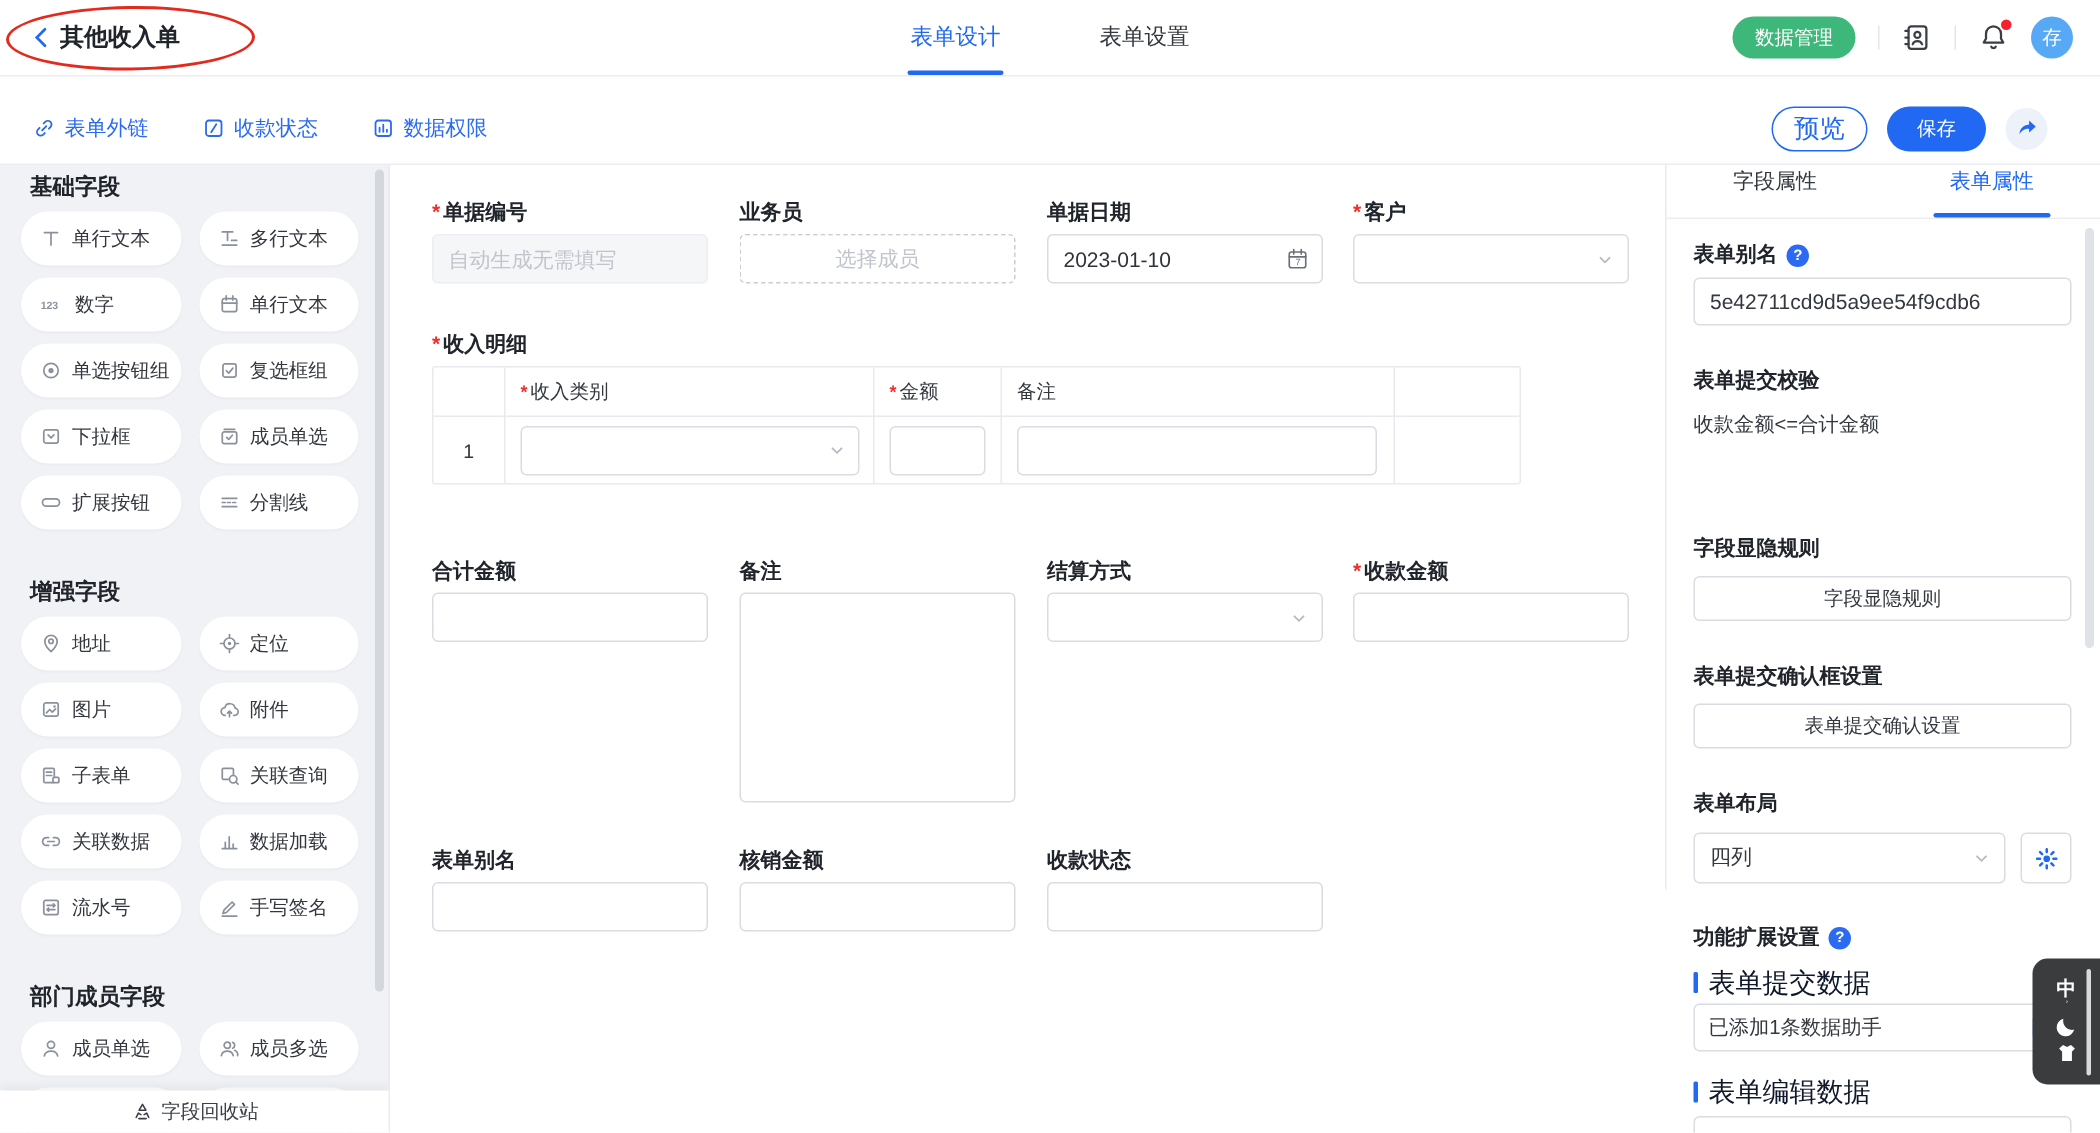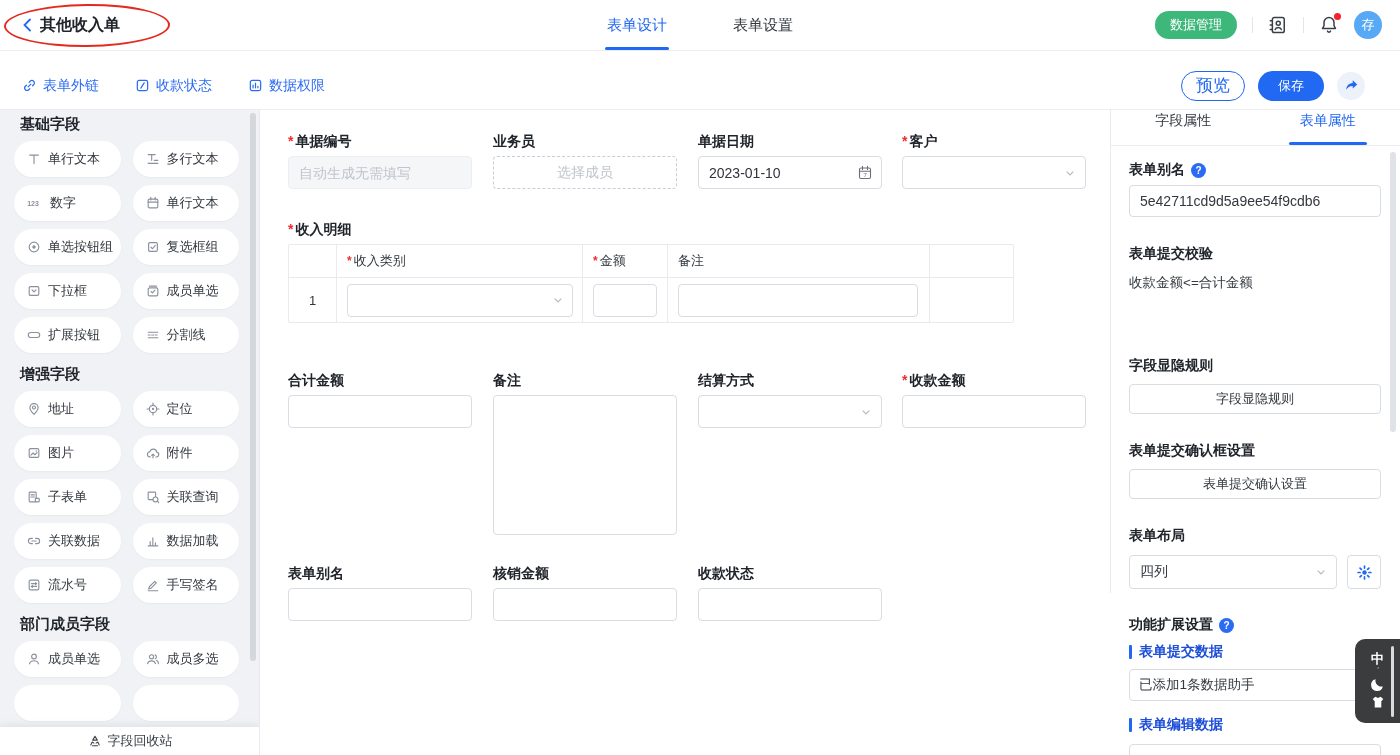--- a/index.html
+++ b/index.html
@@ -33,21 +33,21 @@
   .btn-primary{min-width:66px;height:30px;border-radius:15px;background:#2168f2;color:#fff;font-size:13px;display:flex;align-items:center;justify-content:center;cursor:pointer}
   .btn-share{width:28px;height:28px;border-radius:50%;background:#ecf1fa;display:flex;align-items:center;justify-content:center;cursor:pointer}
 
   
   .sidebar{left:0;top:97px;width:260px;height:658px;background:#f0f2f5;border-right:1px solid #e8eaee;box-sizing:border-box;overflow:hidden}
   .side-inner{padding:18px 20px 0 14px}
   .sec-title{font-size:15px;font-weight:700;color:#20242b;padding-left:6px}
   .pill-grid{display:grid;grid-template-columns:1fr 1fr;gap:8px 12px;margin-top:7px}
   .pill{height:36px;background:#fff;border-radius:18px;display:flex;align-items:center;gap:7px;padding-left:13px;font-size:13px;color:#33383f;cursor:grab;box-shadow:0 1px 2px rgba(30,40,60,.04)}
   .pill .icn{color:#8a919c;flex:0 0 auto}
-  .mt26{margin-top:12px}
+  .mt26{margin-top:32px}
   .side-scroll{right:3px;top:16px;width:6px;height:548px;background:#d4d7dc;border-radius:3px}
   .recycle-bar{left:0;bottom:0;width:260px;height:28px;background:#fff;box-shadow:0 -2px 8px rgba(30,40,60,.08);display:flex;align-items:center;justify-content:center;gap:6px;font-size:13px;color:#3a3f45;cursor:pointer;z-index:3}
 
   
   .canvas{left:260px;top:97px;width:850px;height:658px;background:#fff}
   .flabel{position:absolute;font-size:14px;font-weight:700;color:#20242b;white-space:nowrap}
   .req{color:#f12c2c;margin-right:2px;font-weight:700}
   .inp{position:absolute;height:33px;border:1px solid #d9dce2;border-radius:4px;background:#fff;box-sizing:border-box}
   .inp input{width:100%;height:100%;border:0;outline:0;background:transparent;padding:0 10px;font-size:14px;color:#30343a;font-family:inherit;box-sizing:border-box}
   .inp input::placeholder{color:#c0c4cc}
@@ -76,21 +76,21 @@
   .ptab{flex:1;display:flex;align-items:center;justify-content:center;font-size:14px;color:#33383f;position:relative;cursor:pointer}
   .ptab.active{color:#2168f2}
   .ptab.active .underline{position:absolute;left:50%;transform:translateX(-50%);bottom:0;width:78px;height:3px;background:#2168f2;border-radius:2px}
   .p-el{position:absolute;left:18px;width:252px;box-sizing:border-box}
   .p-title{font-size:14px;font-weight:700;color:#20242b;display:flex;align-items:center;gap:6px}
   .q-ic{width:15px;height:15px;border-radius:50%;background:#2b6bf3;color:#fff;font-size:10px;font-weight:700;display:flex;align-items:center;justify-content:center;cursor:pointer}
   .p-input{height:32px;border:1px solid #d9dce2;border-radius:4px}
   .p-input input{width:100%;height:100%;border:0;outline:0;background:transparent;padding:0 10px;font-size:14px;color:#33383f;font-family:inherit;box-sizing:border-box}
   .p-btn{height:30px;border:1px solid #d9dce2;border-radius:4px;background:#fff;display:flex;align-items:center;justify-content:center;font-size:13px;color:#33383f;cursor:pointer}
   .p-text{font-size:13.5px;color:#33383f}
-  .bar-title{font-size:14px;font-weight:700;color:#1d4ed8;display:flex;align-items:center}
+  .bar-title{font-size:18px;font-weight:400;color:#0f172a;display:flex;align-items:center}
   .blue-bar{width:3px;height:14px;background:#2168f2;border-radius:1px;margin-right:7px}
   .p-box{height:32px;border:1px solid #d9dce2;border-radius:4px;display:flex;align-items:center;padding:0 9px;font-size:13.5px;color:#33383f;justify-content:space-between}
   .mini-edit{width:14px;height:14px;border:1.5px solid #9cc0f5;border-radius:3px}
   .p-sel-row{display:flex;gap:10px;align-items:center}
   .p-sel{flex:1;height:34px;border:1px solid #d9dce2;border-radius:4px;display:flex;align-items:center;justify-content:space-between;padding:0 9px 0 10px;font-size:14px;color:#33383f;cursor:pointer;box-sizing:border-box}
   .gear-btn{width:34px;height:34px;border:1px solid #d9dce2;border-radius:4px;display:flex;align-items:center;justify-content:center;color:#2168f2;cursor:pointer;box-sizing:border-box}
   .panel-scroll{position:absolute;right:4px;top:55px;width:6px;height:280px;background:#dfe2e6;border-radius:3px}
 
   
   .widget{left:1355px;top:639px;width:45px;height:84px;background:#3b3c3e;border-radius:10px 0 0 10px;display:flex;flex-direction:column;align-items:center;justify-content:center;gap:2px;z-index:8}

